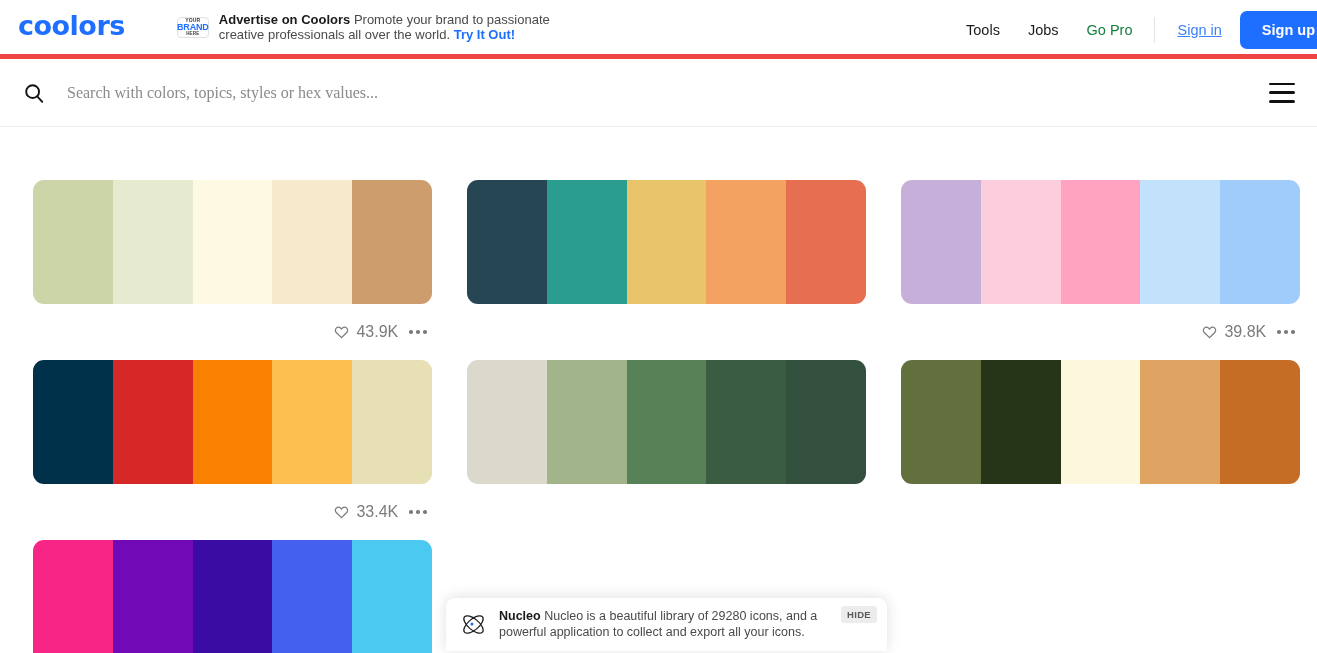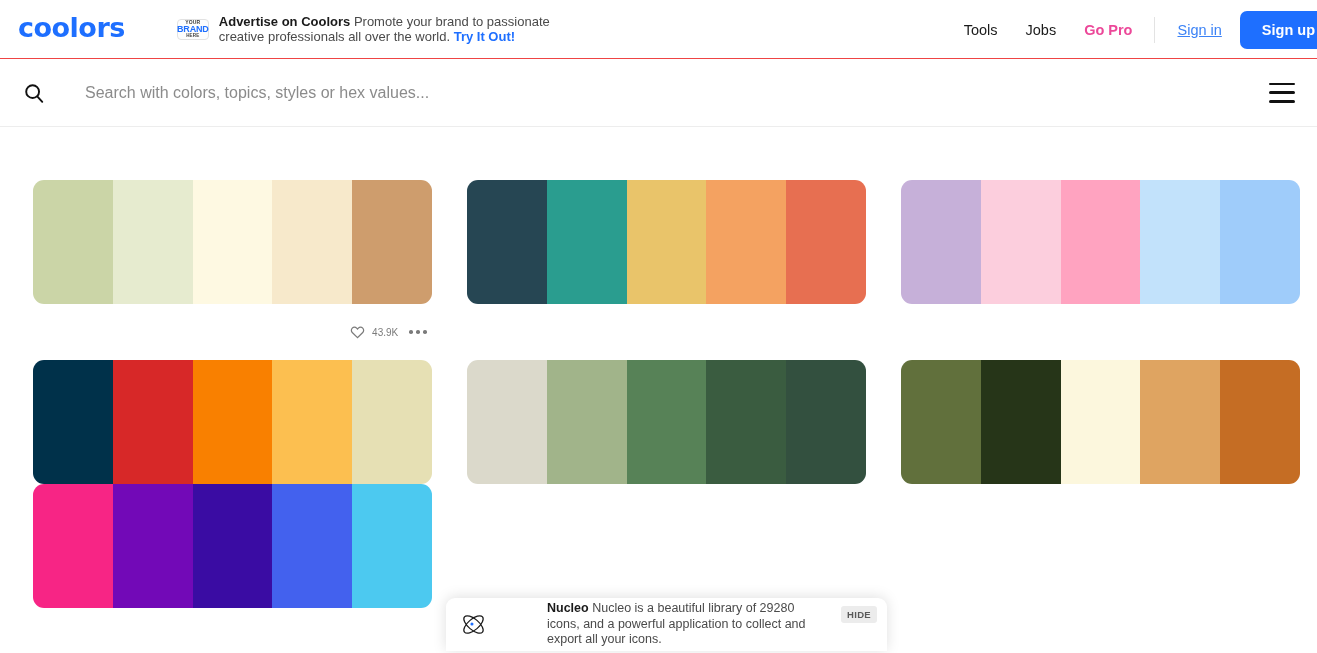--- a/index.html
+++ b/index.html
@@ -12,21 +12,21 @@
     -webkit-font-smoothing: antialiased;
   }
 
   
   .topbar {
     position: relative;
     height: 59px;
     display: flex;
     align-items: center;
     background: #ffffff;
-    border-bottom: 1px solid #ef4444;
+    border-bottom: 5px solid #ef4444;
     padding: 0 0 0 16px;
   }
   .logo {
     font-size: 27px;
     font-weight: 700;
     color: #1e6fff;
     letter-spacing: -0.5px;
     line-height: 1;
     font-family: "DejaVu Sans", sans-serif;
     user-select: none;
@@ -73,21 +73,21 @@
     align-items: center;
   }
   .nav-link {
     font-size: 14.5px;
     color: #1a1a1a;
     font-weight: 500;
     padding: 0 14px;
     text-decoration: none;
     white-space: nowrap;
   }
-  .nav-link.pro { color: #ec4899; font-weight: 700; }
+  .nav-link.pro { color: #15803d; font-weight: 400; }
   .nav-sep {
     width: 1px;
     height: 26px;
     background: #e3e3e3;
     margin: 0 8px;
   }
   .signin {
     font-size: 14.5px;
     color: #3b82f6;
     font-weight: 500;
@@ -120,23 +120,23 @@
     padding: 0 16px;
     background: #fff;
   }
   .search-icon { width: 22px; height: 22px; margin-left: 7px; flex: none; }
   .search-input {
     flex: 1;
     border: none;
     outline: none;
     font-size: 16px;
     color: #701a75;
-    margin-left: 40px;
+    margin-left: 22px;
     background: transparent;
-    font-family: Liberation Sans, sans-serif;
+    font-family: Liberation Serif, serif;
   }
   .search-input::placeholder { color: #8b8b8b; }
   .hamburger {
     width: 26px;
     height: 20px;
     display: flex;
     flex-direction: column;
     justify-content: space-between;
     margin-right: 6px;
     cursor: pointer;
@@ -166,21 +166,21 @@
     justify-content: flex-end;
     height: 56px;
     gap: 9px;
     padding-right: 3px;
   }
   .like {
     display: flex;
     align-items: center;
     gap: 7px;
     color: #7b7b7b;
-    font-size: 10px;
+    font-size: 16px;
     cursor: pointer;
   }
   .like svg { display: block; }
   .dots {
     display: flex;
     gap: 3.5px;
     cursor: pointer;
     padding: 6px 2px;
   }
   .dots i {
@@ -205,21 +205,20 @@
     padding: 0 14px;
     gap: 12px;
   }
   .nucleo-icon { width: 27px; height: 27px; flex: none; }
   .nucleo-text {
     font-size: 12.5px;
     color: #4a4a4a;
     line-height: 15.5px;
     flex: 1;
     padding-right: 46px;
-    margin-left: 48px;
   }
   .nucleo-text b { color: #1a1a1a; font-weight: 700; }
   .hide-btn {
     position: absolute;
     right: 10px;
     top: 8px;
     background: #ececec;
     color: #5a5a5a;
     font-size: 9.5px;
     font-weight: 700;
@@ -308,28 +307,54 @@
       </div>
     </div>
     <div class="card">
       <div class="swatches">
         <div class="swatch" style="background: rgb(198, 176, 217);"></div>
         <div class="swatch" style="background: rgb(252, 206, 221);"></div>
         <div class="swatch" style="background: rgb(255, 163, 192);"></div>
         <div class="swatch" style="background: rgb(194, 226, 251);"></div>
         <div class="swatch" style="background: rgb(159, 204, 250);"></div>
       </div>
+      <div class="card-actions">
+        <div class="like">
+          <svg viewBox="0 0 24 24" width="15" height="15" fill="none" stroke="#7b7b7b" stroke-width="2">
+            <path d="M12 20.2 3.6 11.9a4.9 4.9 0 1 1 7-6.9l1.4 1.4 1.4-1.4a4.9 4.9 0 1 1 7 6.9Z"></path>
+          </svg>
+          <span>39.8K</span>
+        </div>
+        <div class="dots">
+          <i></i>
+          <i></i>
+          <i></i>
+        </div>
+      </div>
     </div>
     <div class="card">
       <div class="swatches">
         <div class="swatch" style="background: rgb(0, 49, 74);"></div>
         <div class="swatch" style="background: rgb(215, 40, 40);"></div>
         <div class="swatch" style="background: rgb(249, 128, 0);"></div>
         <div class="swatch" style="background: rgb(252, 191, 80);"></div>
         <div class="swatch" style="background: rgb(230, 224, 180);"></div>
+      </div>
+      <div class="card-actions">
+        <div class="like">
+          <svg viewBox="0 0 24 24" width="15" height="15" fill="none" stroke="#7b7b7b" stroke-width="2">
+            <path d="M12 20.2 3.6 11.9a4.9 4.9 0 1 1 7-6.9l1.4 1.4 1.4-1.4a4.9 4.9 0 1 1 7 6.9Z"></path>
+          </svg>
+          <span>33.4K</span>
+        </div>
+        <div class="dots">
+          <i></i>
+          <i></i>
+          <i></i>
+        </div>
       </div>
     </div>
     <div class="card">
       <div class="swatches">
         <div class="swatch" style="background: rgb(219, 217, 203);"></div>
         <div class="swatch" style="background: rgb(161, 180, 138);"></div>
         <div class="swatch" style="background: rgb(87, 130, 87);"></div>
         <div class="swatch" style="background: rgb(58, 92, 64);"></div>
         <div class="swatch" style="background: rgb(51, 80, 63);"></div>
       </div>

